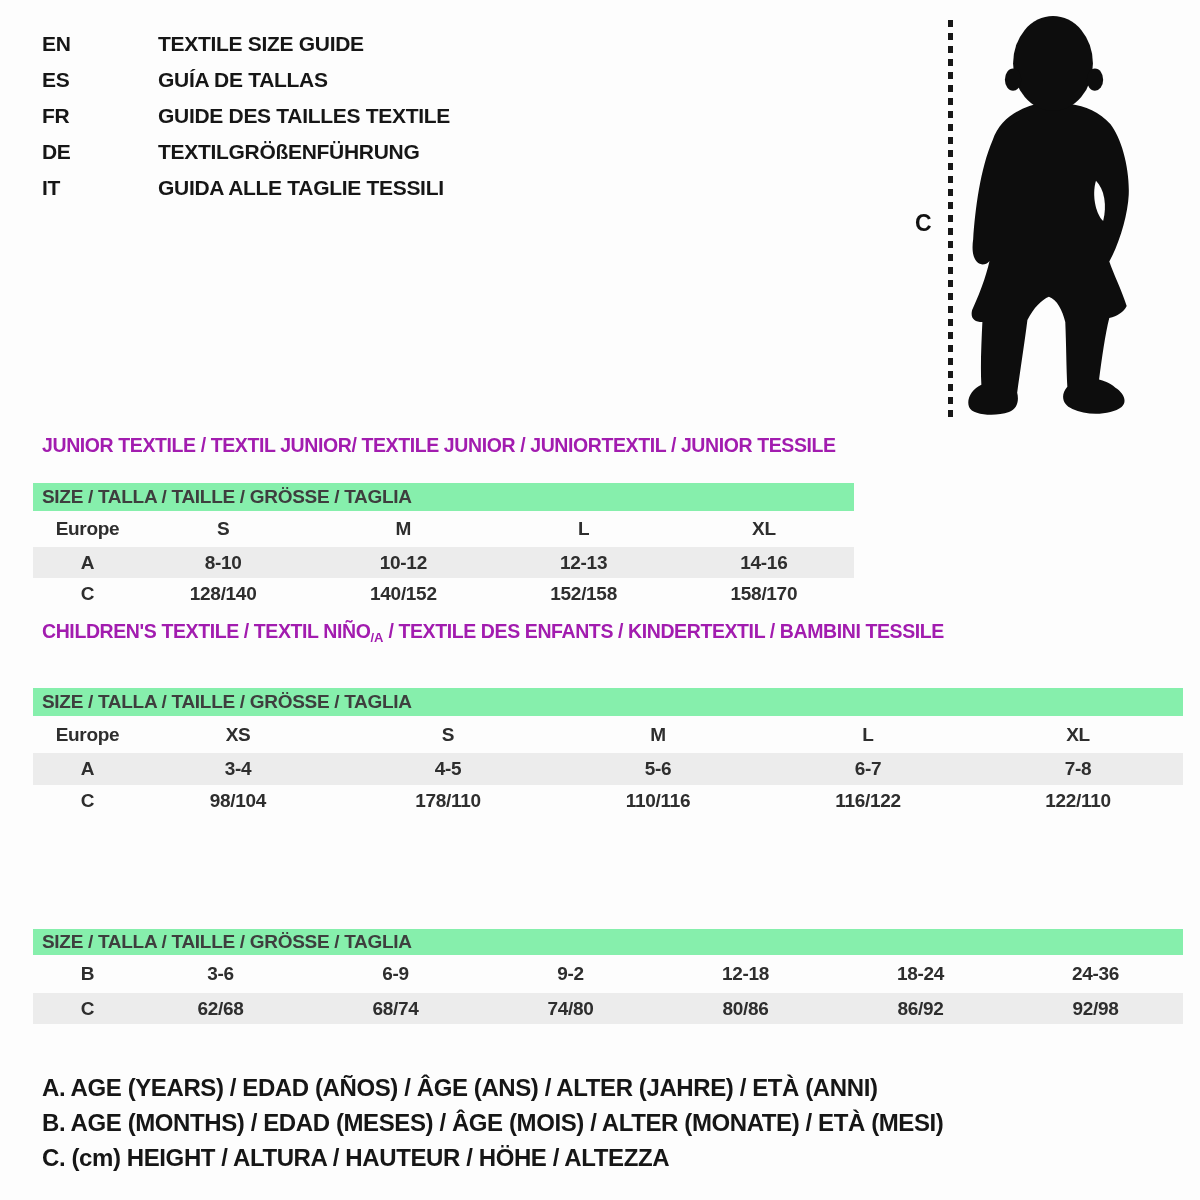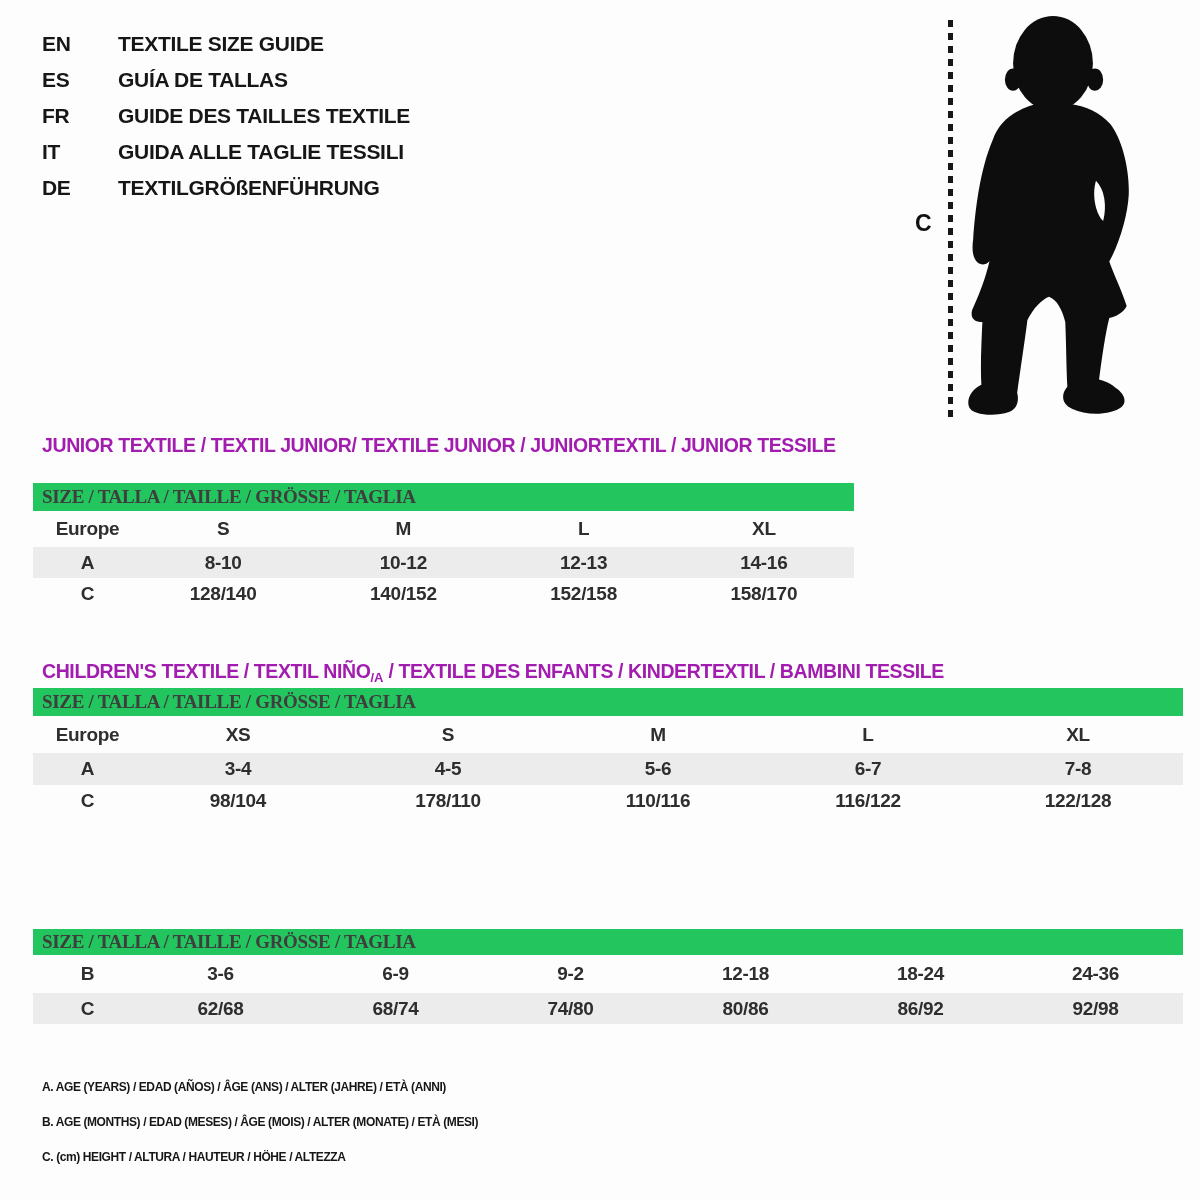--- a/index.html
+++ b/index.html
@@ -5,84 +5,84 @@
   html,body{margin:0;padding:0;}
   body{
     width:1200px;height:1200px;background:#fdfdfd;
     font-family:"Liberation Sans",sans-serif;color:#1f1f1f;
     -webkit-font-smoothing:antialiased;
   }
   .canvas{position:relative;width:1200px;height:1200px;overflow:hidden;}
 
   
   .lang-list{position:absolute;left:42px;top:26px;}
-  .lang-row{display:flex;height:36px;align-items:center;font-weight:bold;font-size:21px;letter-spacing:-0.3px;color:#161616;}
+  .lang-row{display:flex;height:36px;align-items:center;font-weight:bold;font-size:21px;letter-spacing:-0.3px;color:#161616;gap:40px;}
   .lang-code{width:76px;}
 
   
   .dash-line{position:absolute;left:948px;top:20px;width:5px;height:397px;
     background:repeating-linear-gradient(to bottom,#171717 0 7px,transparent 7px 13px);}
   .measure-c{position:absolute;left:915px;top:210px;font-weight:bold;font-size:23px;color:#111;}
   .baby-svg{position:absolute;left:966px;top:15px;}
 
   
   .section-title{position:absolute;left:42px;font-weight:bold;font-size:19.5px;letter-spacing:-0.4px;color:#a21caf;white-space:nowrap;}
   .title-junior{top:434px;}
-  .title-children{top:660px;}
+  .title-children{top:620px;}
   .title-babies{top:843px;line-height:33px;}
   .title-sub{font-size:13px;vertical-align:-4px;letter-spacing:0;}
 
   
   .size-block{position:absolute;left:33px;}
   .blk-junior{top:483px;width:821px;}
   .blk-children{top:688px;width:1150px;}
   .blk-babies{top:929px;width:1150px;}
-  .size-bar{height:28px;line-height:28px;background:#22c55e;color:#3e3e3e;
-    font-weight:bold;font-size:19px;letter-spacing:-0.3px;padding-left:9px;box-sizing:border-box;font-family:Liberation Serif, serif;}
+  .size-bar{height:28px;line-height:28px;background:#86efac;color:#3e3e3e;
+    font-weight:bold;font-size:19px;letter-spacing:-0.3px;padding-left:9px;box-sizing:border-box;}
   .blk-babies .size-bar{height:26px;line-height:26px;}
   table.size-table{width:100%;border-collapse:collapse;table-layout:fixed;
     font-weight:bold;font-size:19px;color:#2e2e2e;letter-spacing:-0.3px;}
   table.size-table td{padding:0;text-align:center;vertical-align:middle;}
   table.size-table td.row-label{text-align:center;padding-left:9px;}
   tr.r-europe{height:36px;}
   .blk-children tr.r-europe{height:37px;}
   tr.r-data{height:31px;}
   .blk-children tr.r-data{height:32px;}
   tr.r-first-babies{height:38px;}
   tr.shaded{background:#ececec;}
 
   
   .legend{position:absolute;left:42px;top:1070px;}
-  .legend-line{height:35px;line-height:35px;font-weight:bold;font-size:12px;letter-spacing:-0.4px;color:#161616;white-space:nowrap;}
+  .legend-line{height:35px;line-height:35px;font-weight:bold;font-size:24px;letter-spacing:-0.4px;color:#161616;white-space:nowrap;}
 </style>
 </head>
 <body>
 
 <div class="canvas">
 
   <div class="lang-list">
     <div class="lang-row">
       <span class="lang-code">EN</span>
       <span class="lang-label">TEXTILE SIZE GUIDE</span>
     </div>
     <div class="lang-row">
       <span class="lang-code">ES</span>
       <span class="lang-label">GUÍA DE TALLAS</span>
     </div>
     <div class="lang-row">
       <span class="lang-code">FR</span>
       <span class="lang-label">GUIDE DES TAILLES TEXTILE</span>
     </div>
     <div class="lang-row">
+      <span class="lang-code">DE</span>
+      <span class="lang-label">TEXTILGRÖßENFÜHRUNG</span>
+    </div>
+    <div class="lang-row">
       <span class="lang-code">IT</span>
       <span class="lang-label">GUIDA ALLE TAGLIE TESSILI</span>
-    </div>
-    <div class="lang-row">
-      <span class="lang-code">DE</span>
-      <span class="lang-label">TEXTILGRÖßENFÜHRUNG</span>
     </div>
   </div>
 
   <div class="dash-line"></div>
   <div class="measure-c">C</div>
   <svg class="baby-svg" width="174" height="404" viewBox="0 0 170 400" preserveAspectRatio="none">
     <g fill="#0d0d0d">
       <path d="M62 90
                C46 96 32 106 26 124
                C14 152 9 192 7 222
@@ -181,21 +181,21 @@
           <td>5-6</td>
           <td>6-7</td>
           <td>7-8</td>
         </tr>
         <tr class="r-data">
           <td class="row-label">C</td>
           <td>98/104</td>
           <td>178/110</td>
           <td>110/116</td>
           <td>116/122</td>
-          <td>122/128</td>
+          <td>122/110</td>
         </tr>
       </tbody>
     </table>
   </div>
 
   <div class="size-block blk-babies">
     <div class="size-bar">SIZE / TALLA / TAILLE / GRÖSSE / TAGLIA</div>
     <table class="size-table">
       <colgroup>
           <col style="width:100px">

